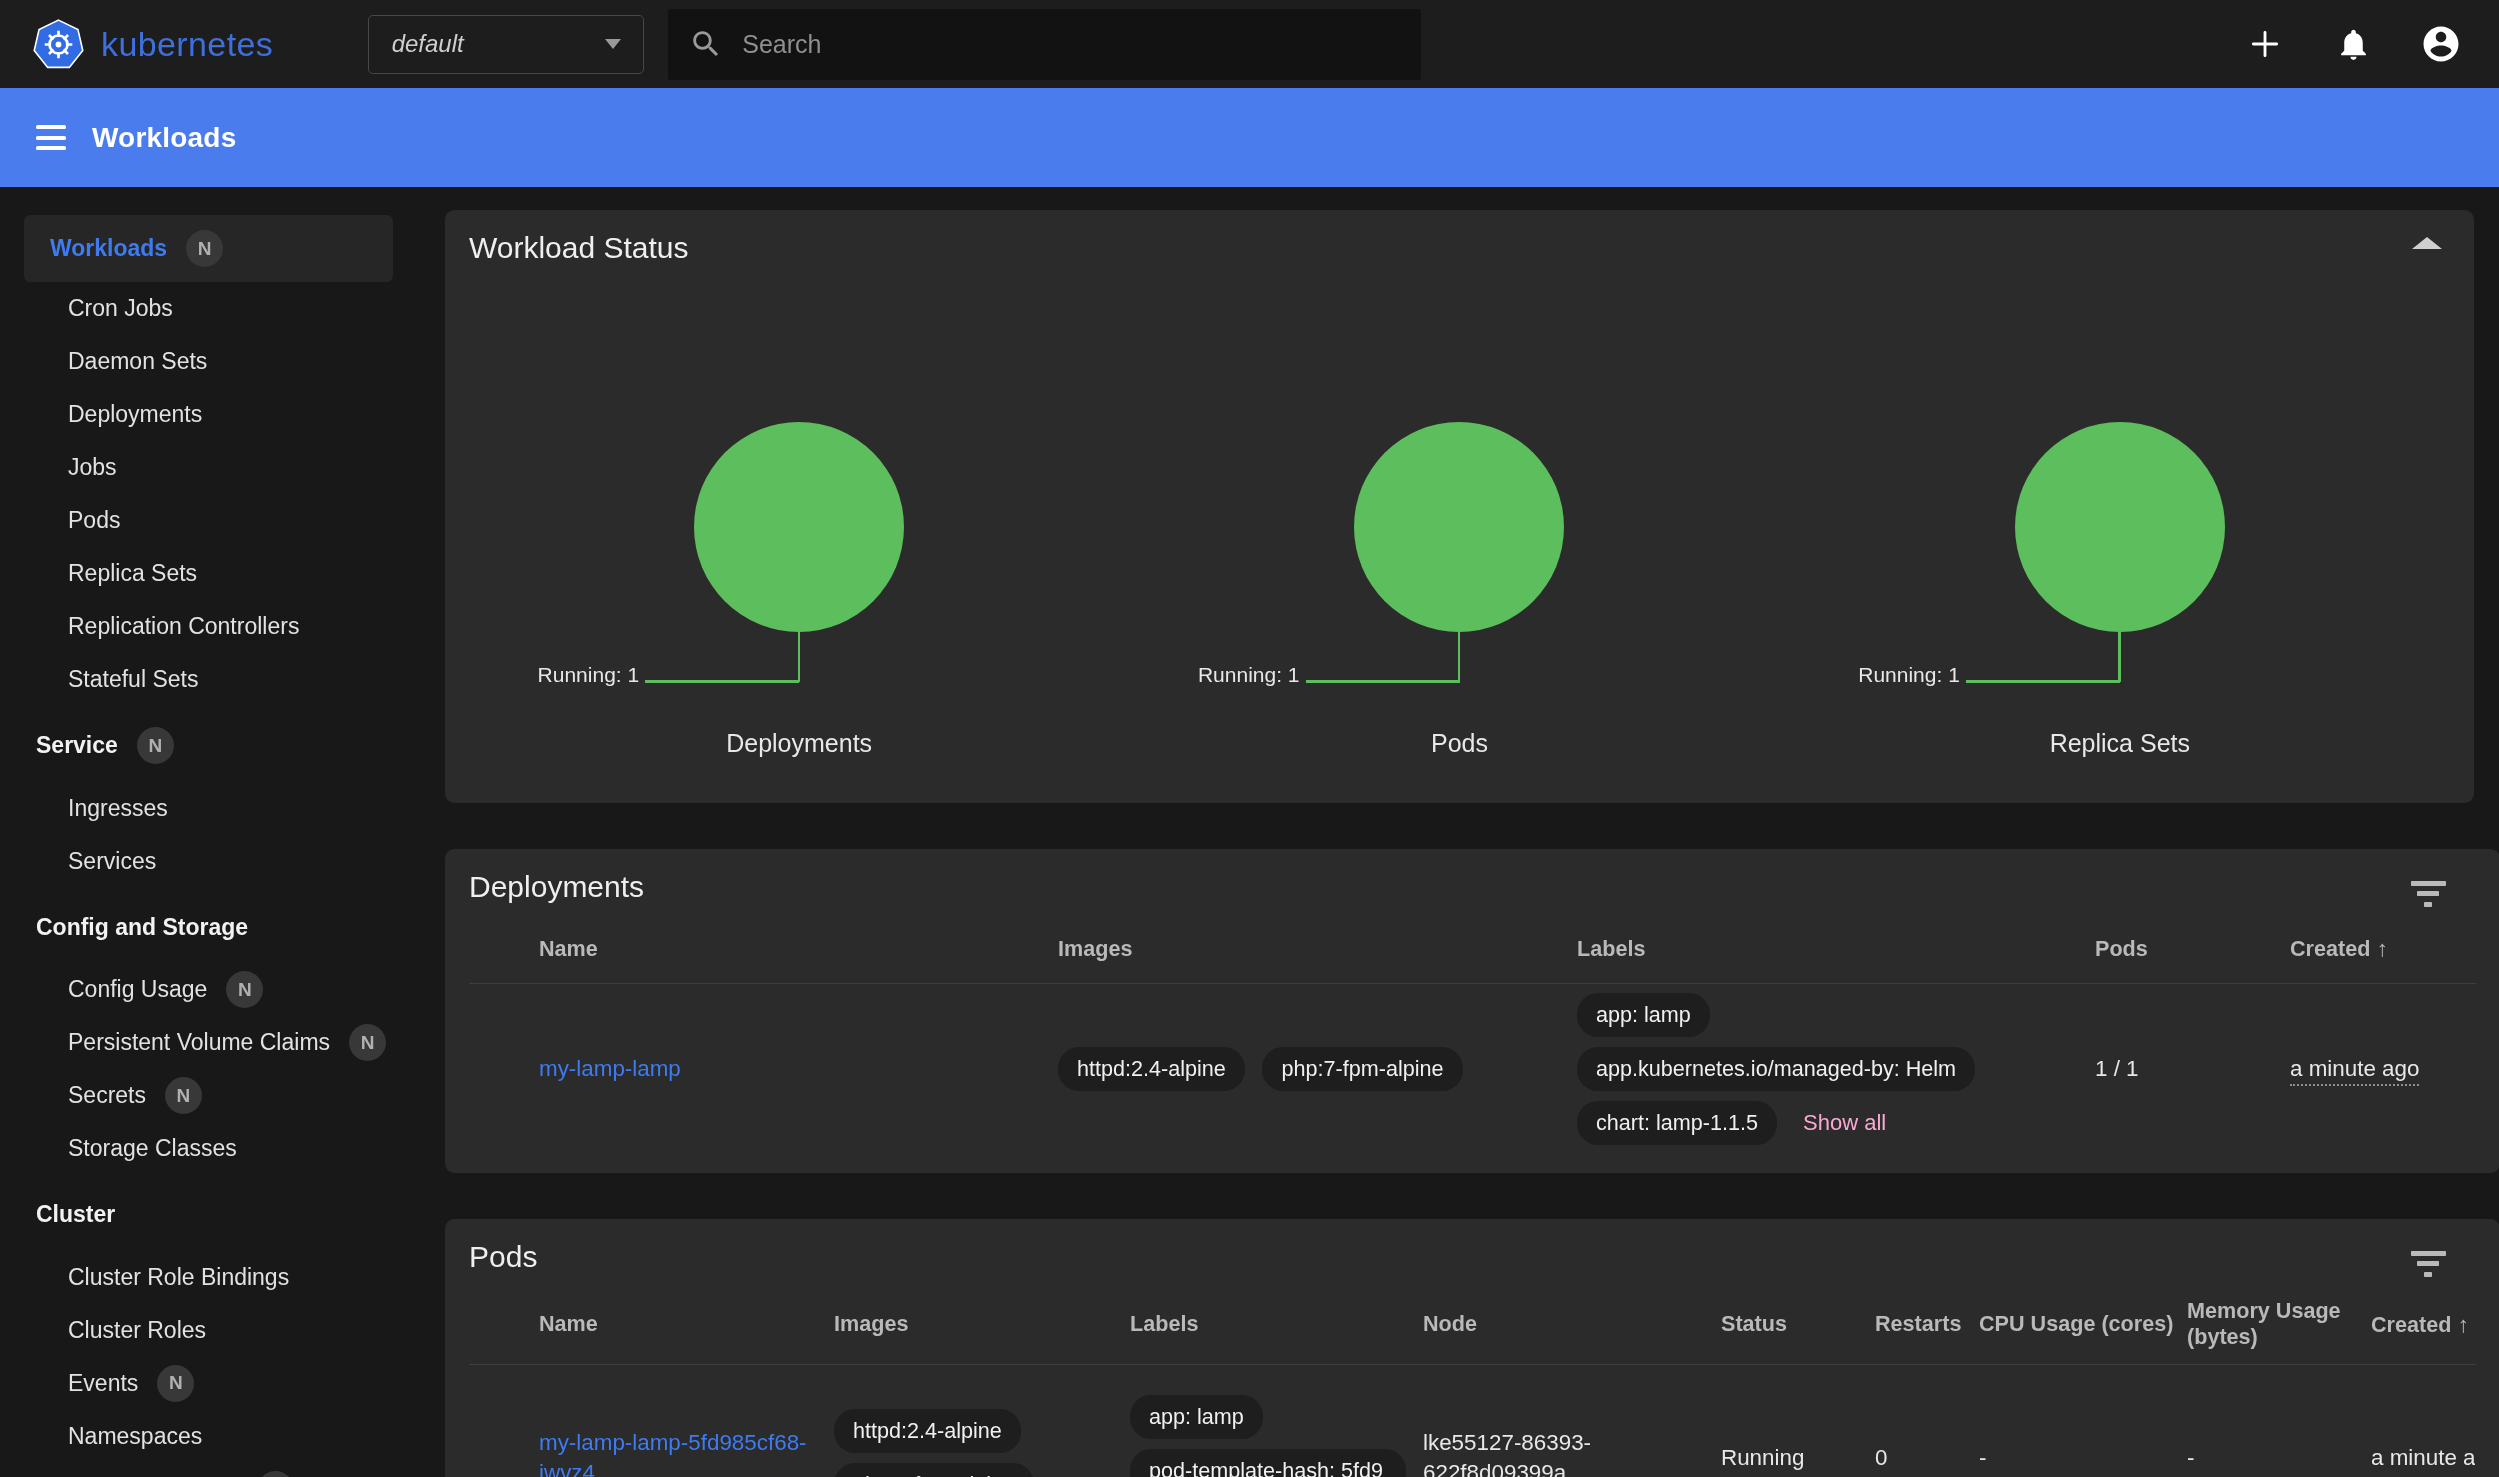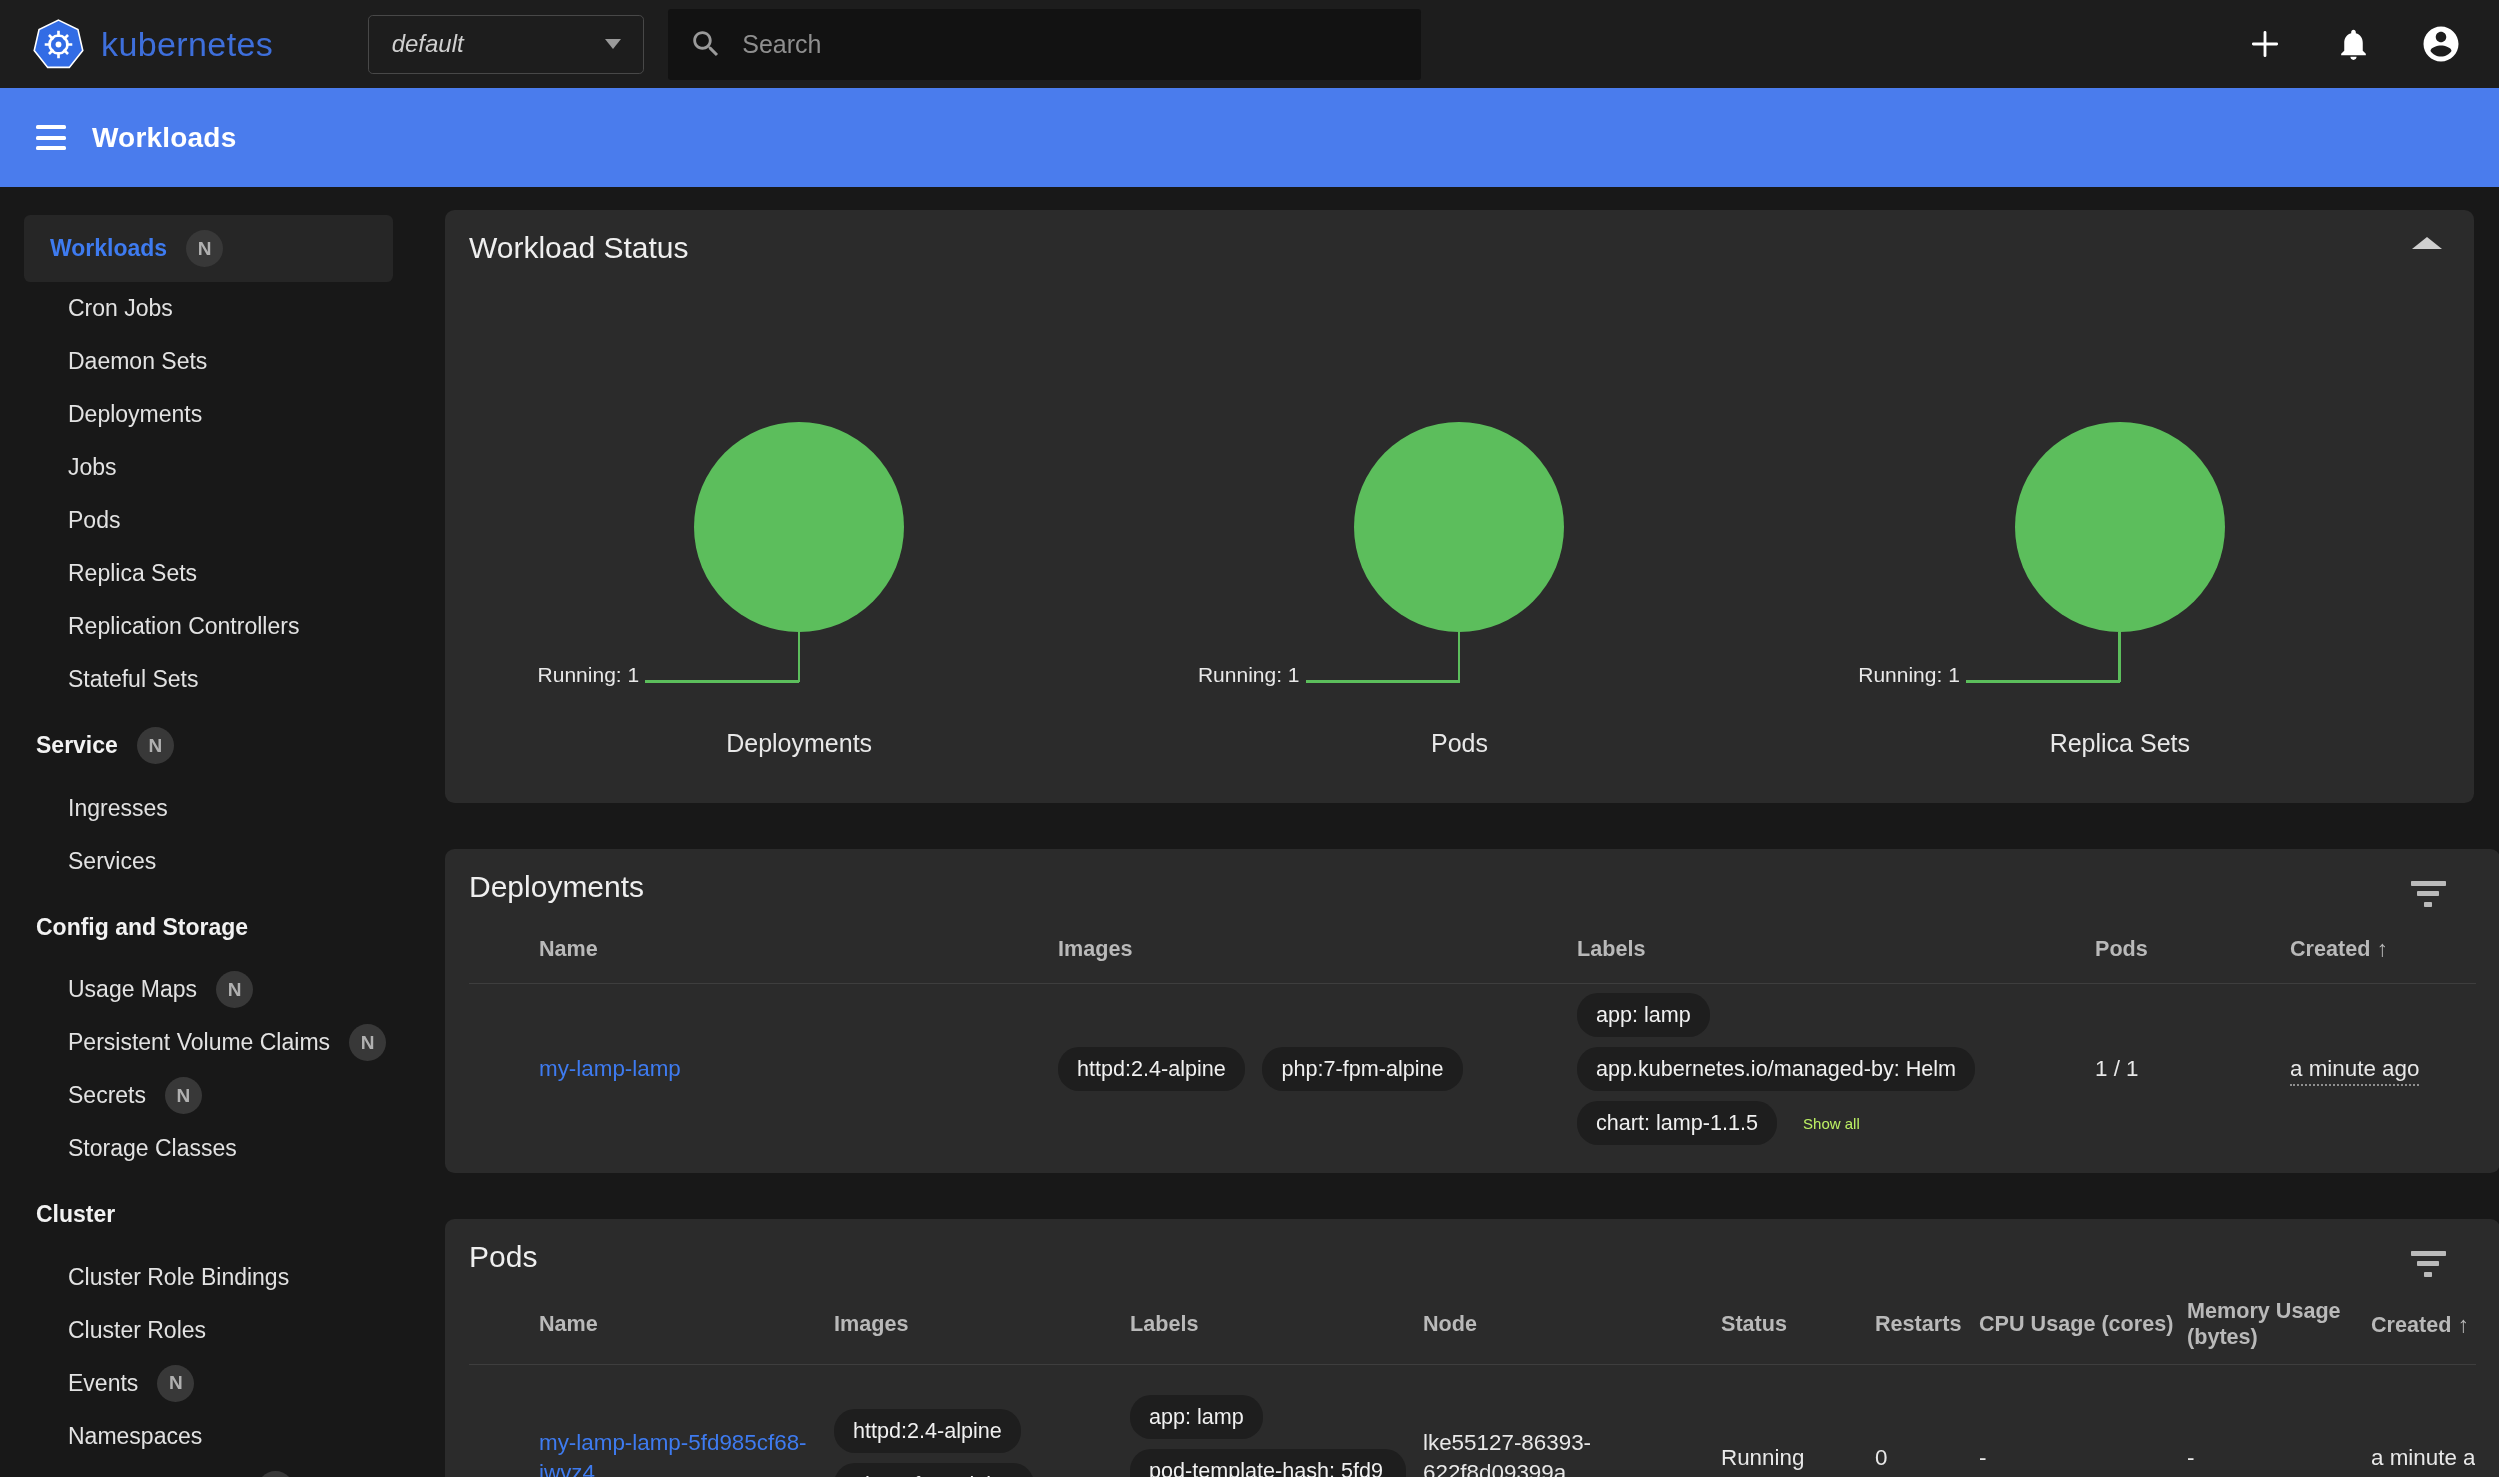--- a/index.html
+++ b/index.html
@@ -85,21 +85,21 @@
   .td { font-size:22.4px; color:#e8e8e8; }
   .dot { width:24px; height:24px; border-radius:50%; background:#3f9d3f; margin-left:10.4px; }
   a.tlink { color:#3e7bf0; text-decoration:none; cursor:pointer; font-size:22.4px; line-height:1.35; }
   .name-wrap { display:inline-block; max-width:268px; }
   .chip { display:inline-block; background:#1e1e1e; border-radius:21px; padding:8px 19px; font-size:21.6px;
     color:#f0f0f0; line-height:1.3; }
   .chips-row { display:flex; gap:17.6px; }
   .chips-col { display:flex; flex-direction:column; gap:10.4px; align-items:flex-start; }
   .chip.break { word-break:break-all; max-width:276px; }
   .label-line { display:flex; align-items:center; gap:26px; }
-  .showall { color:#bef264; font-size:15px; text-decoration:none; cursor:pointer; white-space:nowrap;text-align:center; }
+  .showall { color:#f9a8d4; font-size:22px; text-decoration:none; cursor:pointer; white-space:nowrap;text-align:center; }
   .created { border-bottom:2.4px dotted #8f8f8f; padding-bottom:3.2px; white-space:nowrap; }
   .clip { overflow:hidden; white-space:nowrap; }
   .node-text { display:inline-block; max-width:200px; line-height:1.35; }
 </style>
 </head>
 <body>
 
 <header class="topbar">
   <div class="brand">
     <svg class="brand-logo" viewBox="0 0 100 100">
@@ -193,21 +193,21 @@
     <div class="nav-item sub">
         <span>Ingresses</span>
       </div>
     <div class="nav-item sub">
         <span>Services</span>
       </div>
     <div class="nav-item root">
         <span>Config and Storage</span>
       </div>
     <div class="nav-item sub">
-      <span>Usage Maps</span>
+      <span>Config Usage</span>
       <span class="nbadge">N</span>
     </div>
     <div class="nav-item sub">
       <span>Persistent Volume Claims</span>
       <span class="nbadge">N</span>
     </div>
     <div class="nav-item sub">
       <span>Secrets</span>
       <span class="nbadge">N</span>
     </div>

